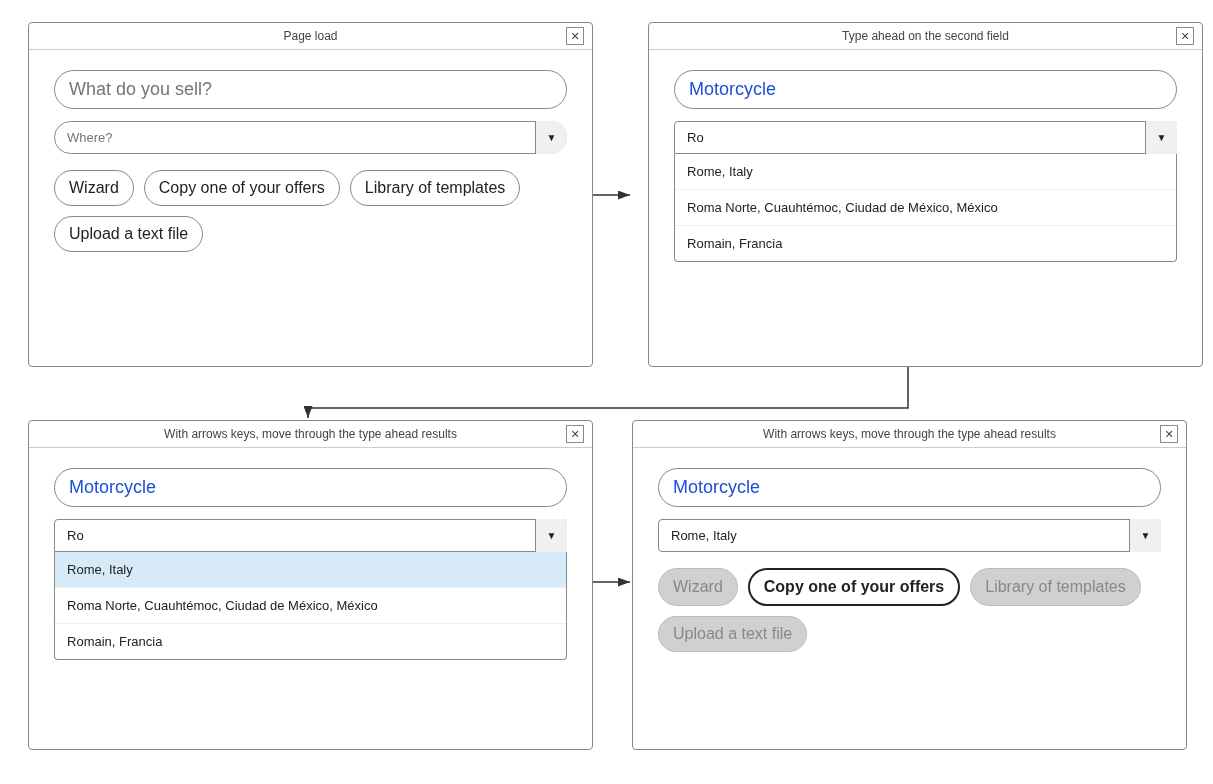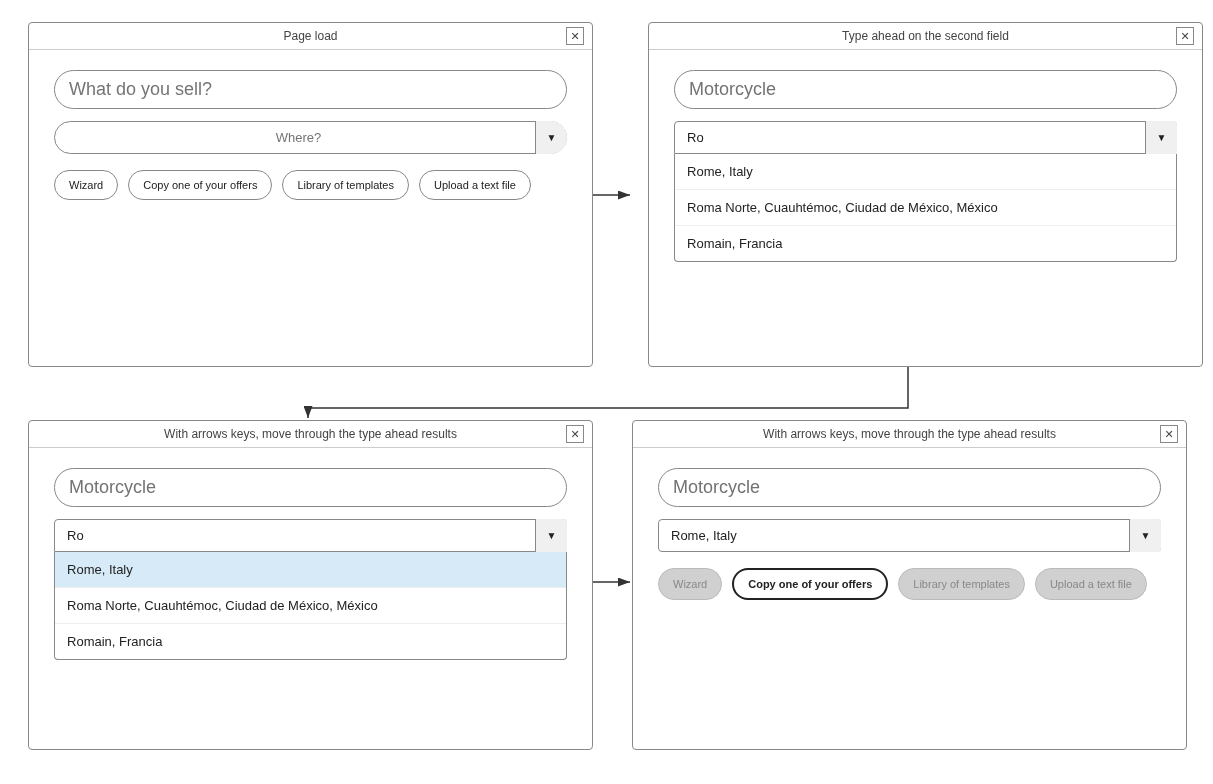--- a/index.html
+++ b/index.html
@@ -65,21 +65,21 @@
       border-radius: 20px;
       padding: 8px 14px;
       font-size: 18px;
       color: #666;
       outline: none;
       background: #fff;
       margin-bottom: 12px;
     }
 
     .text-input.filled {
-      color: #737373;
+      color: #1d4ed8;
     }
 
     
     .dropdown-wrap {
       position: relative;
       margin-bottom: 0;
     }
 
     .dropdown-input {
       width: 100%;
@@ -143,21 +143,21 @@
       display: flex;
       gap: 10px;
       margin-top: 16px;
       flex-wrap: wrap;
     }
 
     .btn {
       border: 1.5px solid #888;
       border-radius: 20px;
       padding: 8px 14px;
-      font-size: 11px;
+      font-size: 16px;
       text-align: center;
       cursor: pointer;
       background: #fff;
       color: #222;
       min-width: 60px;
     }
 
     .btn.active {
       border: 2px solid #222;
       font-weight: bold;
@@ -188,21 +188,21 @@
   <div class="panel" style="left: 28px; top: 22px; width: 565px; height: 345px;">
     <div class="panel-title">
       <span>Page load</span>
       <div class="panel-close">
         <span>✕</span>
       </div>
     </div>
     <div class="panel-body">
       <input class="text-input" type="text" placeholder="What do you sell?" style="">
       <div class="dropdown-wrap" style="margin-bottom:0;">
-        <input class="dropdown-input" type="text" style="border-radius: 20px; text-align: center;" placeholder="Where?">
+        <input class="dropdown-input" type="text" style="border-radius: 20px;" placeholder="Where?">
         <div class="dropdown-arrow" style="border-radius: 0 20px 20px 0;">▼</div>
       </div>
       <div class="buttons-row">
         <button class="btn">
           <span>Wizard</span>
         </button>
         <button class="btn">
           <span>Copy one of your offers</span>
         </button>
         <button class="btn">

